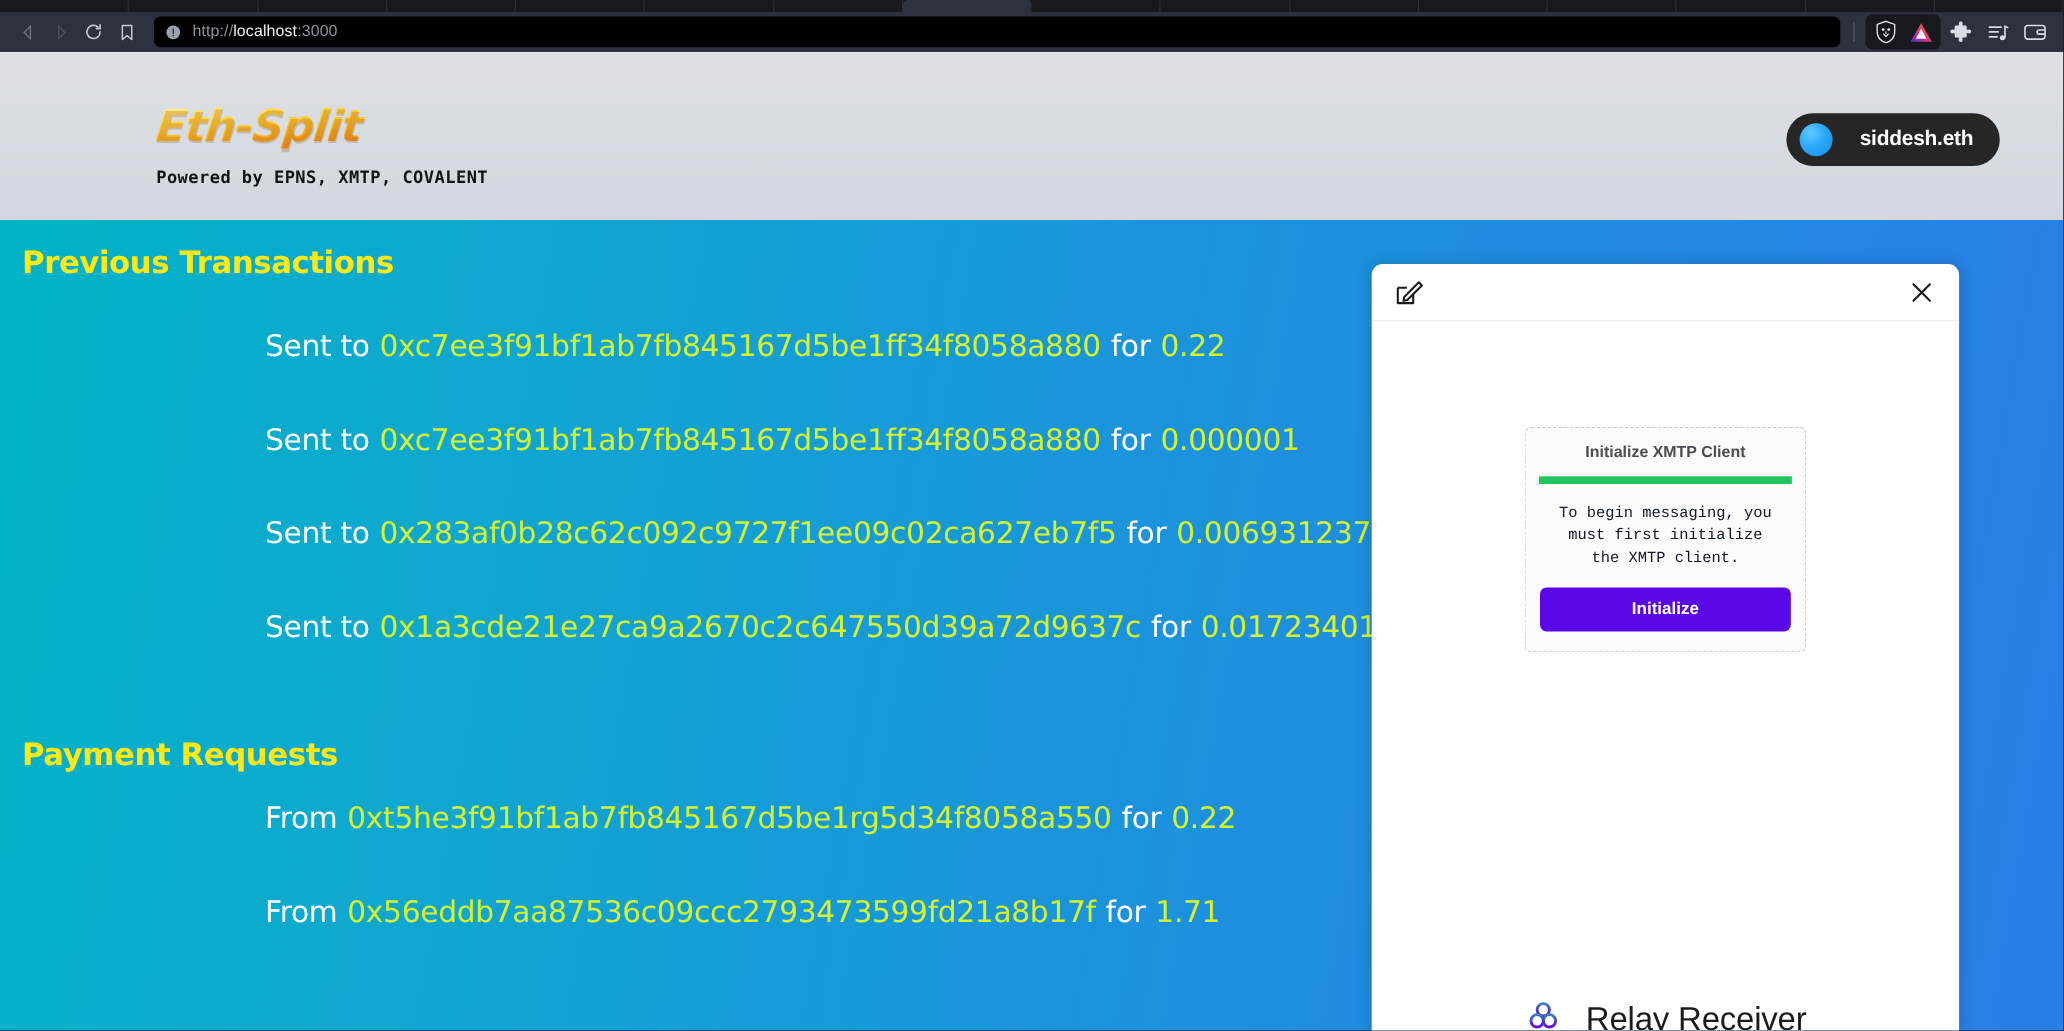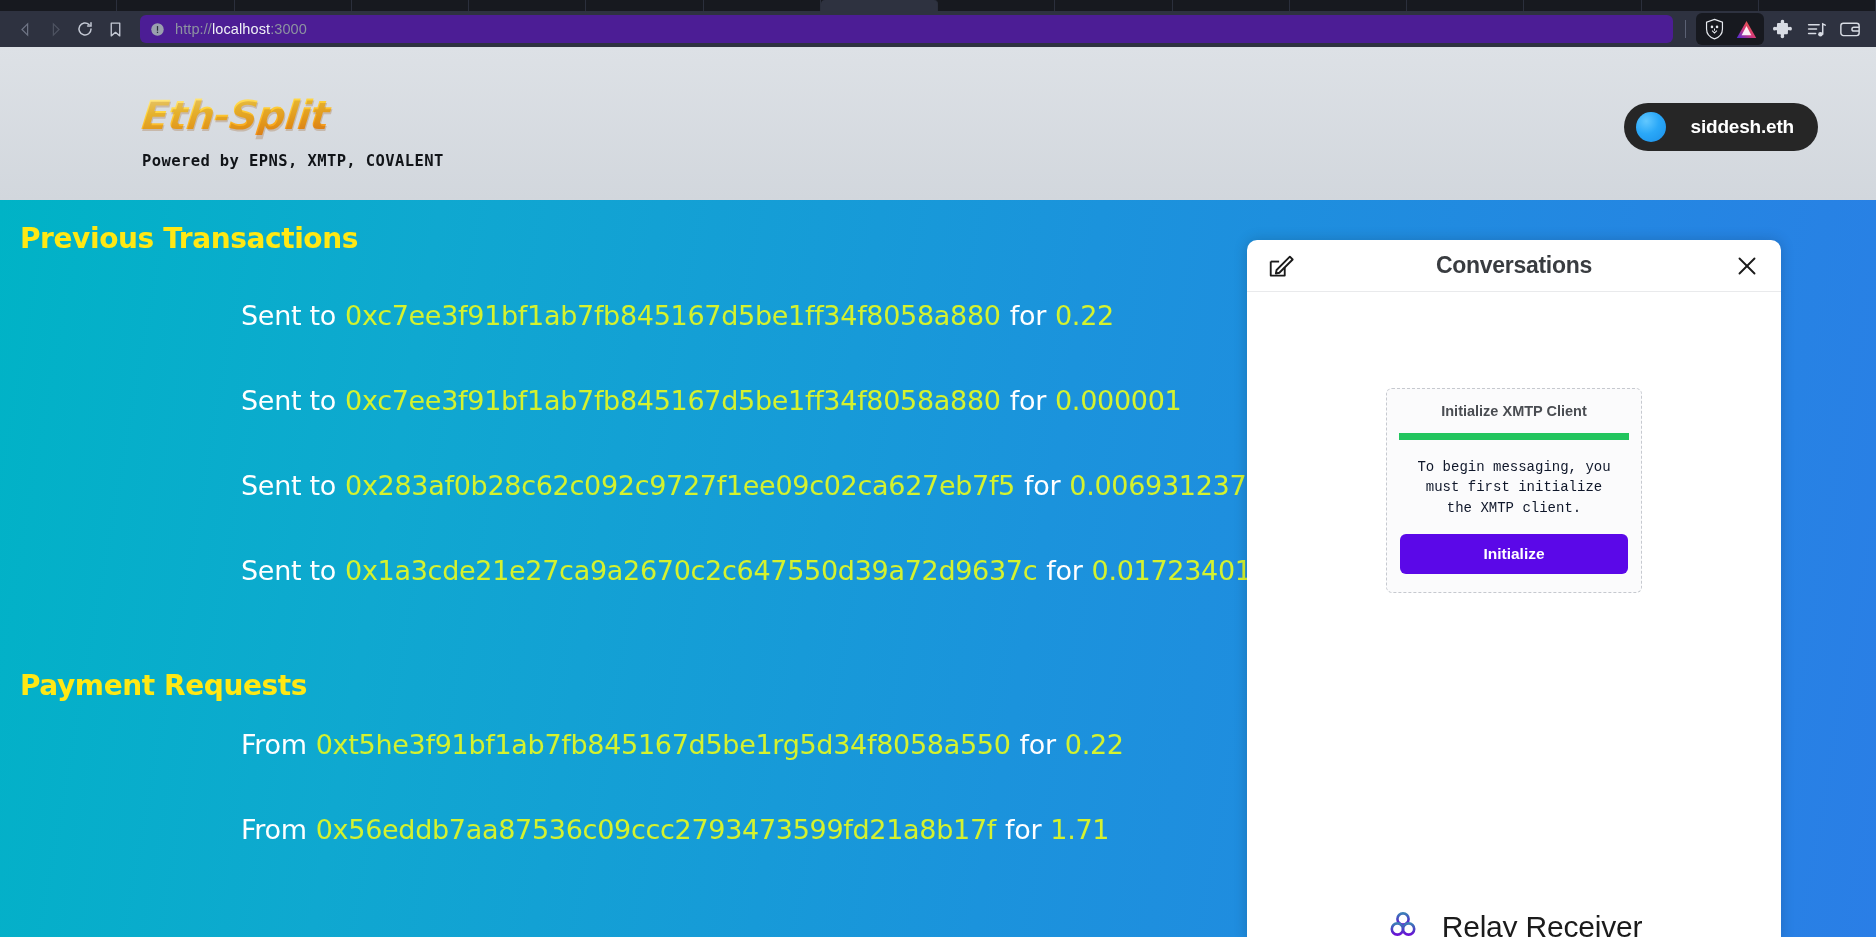--- a/index.html
+++ b/index.html
@@ -51,21 +51,21 @@
     border-radius: 4px;
     flex: 0 0 auto;
   }
   .nav-btn svg { display: block; }
 
   #omnibox {
     flex: 1 1 auto;
     height: 28px;
     margin-left: 10px;
     margin-right: 4px;
-    background: #4c1d95;
+    background: #000000;
     border-radius: 6px;
     display: flex;
     align-items: center;
     padding: 0 10px;
     overflow: hidden;
   }
   #omnibox .info-icon { flex: 0 0 auto; margin-right: 10px; display:flex; }
   #url-text {
     font-size: 14.5px;
     color: #8d93a1;
@@ -467,21 +467,20 @@
     <div id="conversations-panel">
 
       <div id="panel-header">
         <div id="compose-icon">
           <svg width="28" height="28" viewBox="0 0 24 24" fill="none" stroke="#1b1b1b" stroke-width="1.6" stroke-linejoin="round">
             <path d="M3.2 8.2 V20.2 H15.2 V13"></path>
             <path d="M3.2 8.2 H10.4"></path>
             <path d="M8.2 15.4 L19.6 4 L22 6.4 L10.6 17.8 L7.6 18.4 Z"></path>
           </svg>
         </div>
-        <div id="panel-title">Conversations</div>
         <div id="close-icon">
           <svg width="24" height="24" viewBox="0 0 24 24" fill="none" stroke="#1b1b1b" stroke-width="1.9" stroke-linecap="round">
             <path d="M4.5 4.5 L19.5 19.5"></path>
             <path d="M19.5 4.5 L4.5 19.5"></path>
           </svg>
         </div>
       </div>
 
       <div id="panel-body">
 

